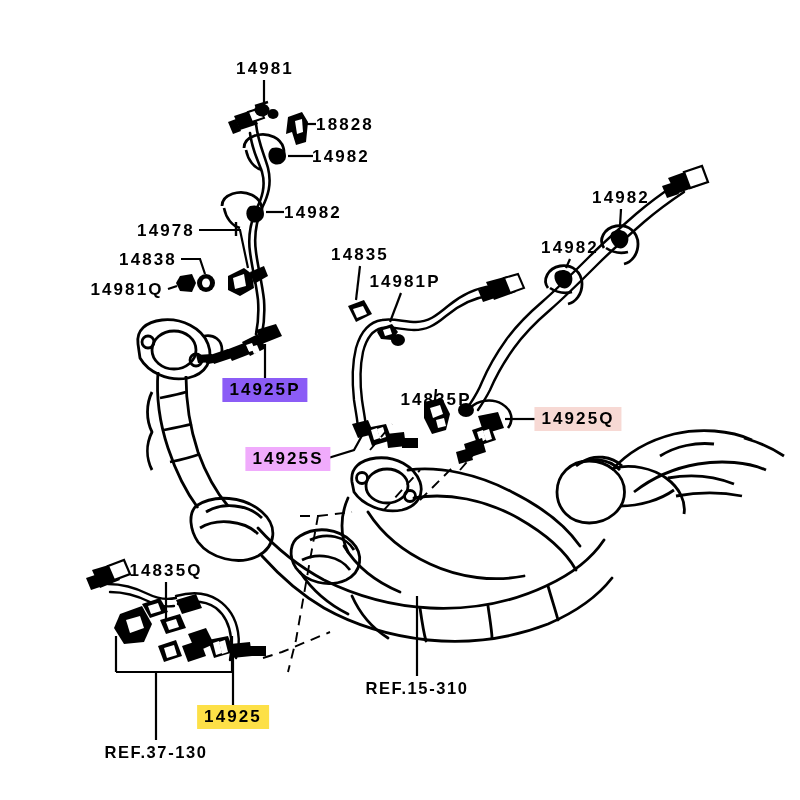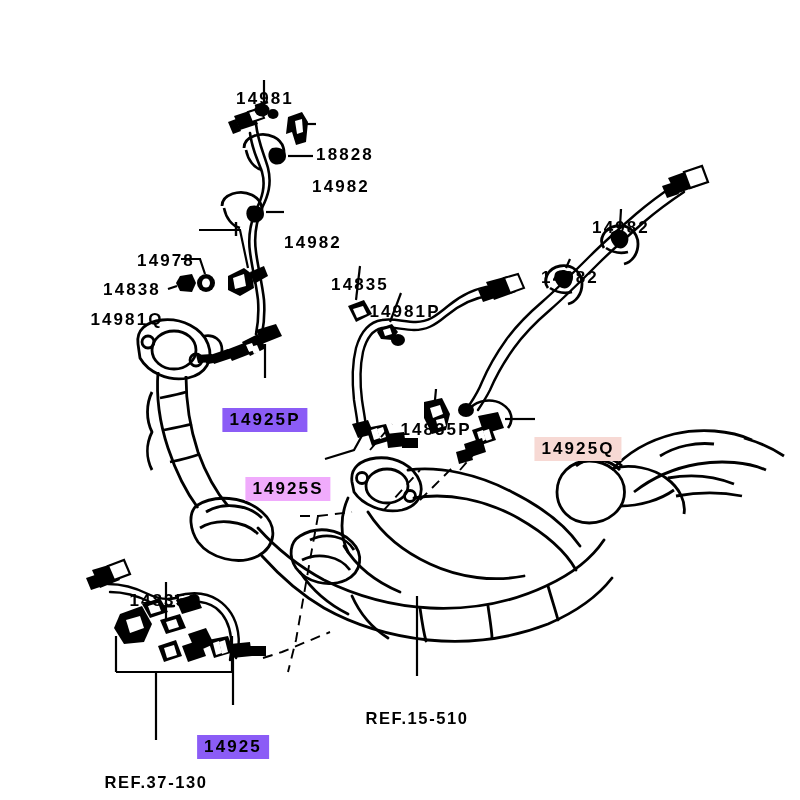--- a/index.html
+++ b/index.html
@@ -36,21 +36,20 @@
     position: absolute;
     font-family: "Liberation Sans", "DejaVu Sans", sans-serif;
     font-weight: bold;
     font-size: 17px;
     letter-spacing: 2.1px;
     color: #000000;
     white-space: nowrap;
     line-height: 1;
     transform: translate(-50%, -50%);
     padding: 2px 3px;
-    margin-top: 30px;
   }
   .part-label.highlight {
     padding: 3px 7px 4px 7px;
   }
   .part-label.ref {
     font-size: 16.5px;
     letter-spacing: 1.6px;
   }
 </style>
 </head>
@@ -358,29 +357,29 @@
     </g>
 
   </svg>
 
   <div id="label-layer">
       <div class="part-label" style="left: 265px; top: 68px;">14981</div>
       <div class="part-label" style="left: 345px; top: 124px;">18828</div>
       <div class="part-label" style="left: 341px; top: 156px;">14982</div>
       <div class="part-label" style="left: 313px; top: 212px;">14982</div>
       <div class="part-label" style="left: 166px; top: 230px;">14978</div>
-      <div class="part-label" style="left: 132px; top: 259px; text-align: right;">14838</div>
+      <div class="part-label" style="left: 148px; top: 259px; text-align: right;">14838</div>
       <div class="part-label" style="left: 127px; top: 289px;">14981Q</div>
       <div class="part-label" style="left: 360px; top: 254px;">14835</div>
       <div class="part-label" style="left: 405px; top: 281px; text-align: center;">14981P</div>
       <div class="part-label" style="left: 570px; top: 247px;">14982</div>
       <div class="part-label" style="left: 621px; top: 197px;">14982</div>
       <div class="part-label" style="left: 436px; top: 399px;">14835P</div>
       <div class="part-label highlight" style="left: 265px; top: 390px; background: #8b5cf6;">14925P</div>
       <div class="part-label highlight" style="left: 578px; top: 419px; background: rgb(247, 217, 212);">14925Q</div>
       <div class="part-label highlight" style="left: 288px; top: 459px; background: #f0abfc;">14925S</div>
       <div class="part-label" style="left: 166px; top: 570px;">14835Q</div>
-      <div class="part-label highlight" style="left: 233px; top: 717px; background: #8b5cf6;">14925</div>
-      <div class="part-label ref" style="left: 417px; top: 688px;">REF.15-510</div>
+      <div class="part-label highlight" style="left: 233px; top: 717px; background: #fde047;">14925</div>
+      <div class="part-label ref" style="left: 417px; top: 688px;">REF.15-310</div>
       <div class="part-label ref" style="left: 156px; top: 752px;">REF.37-130</div>
     </div>
 
 </div>
 
 </body></html>

